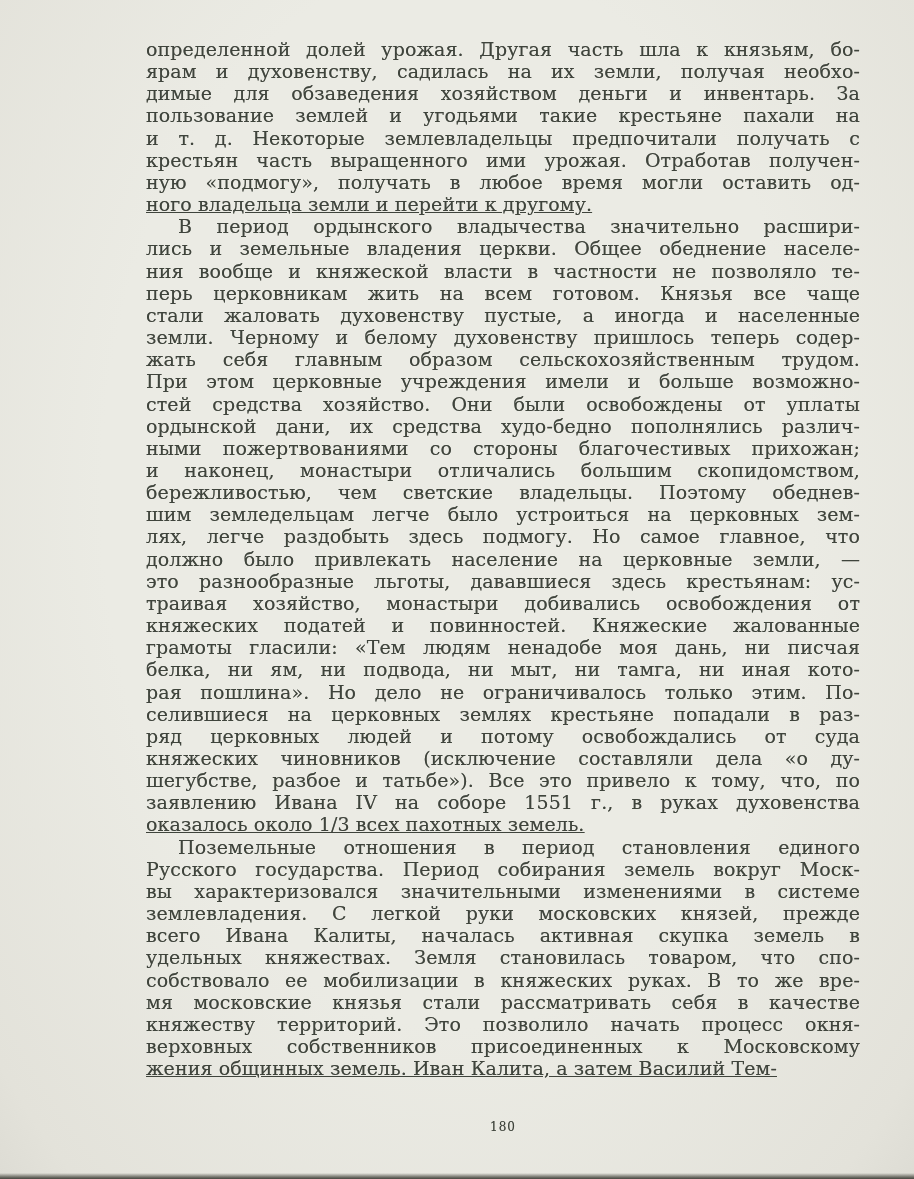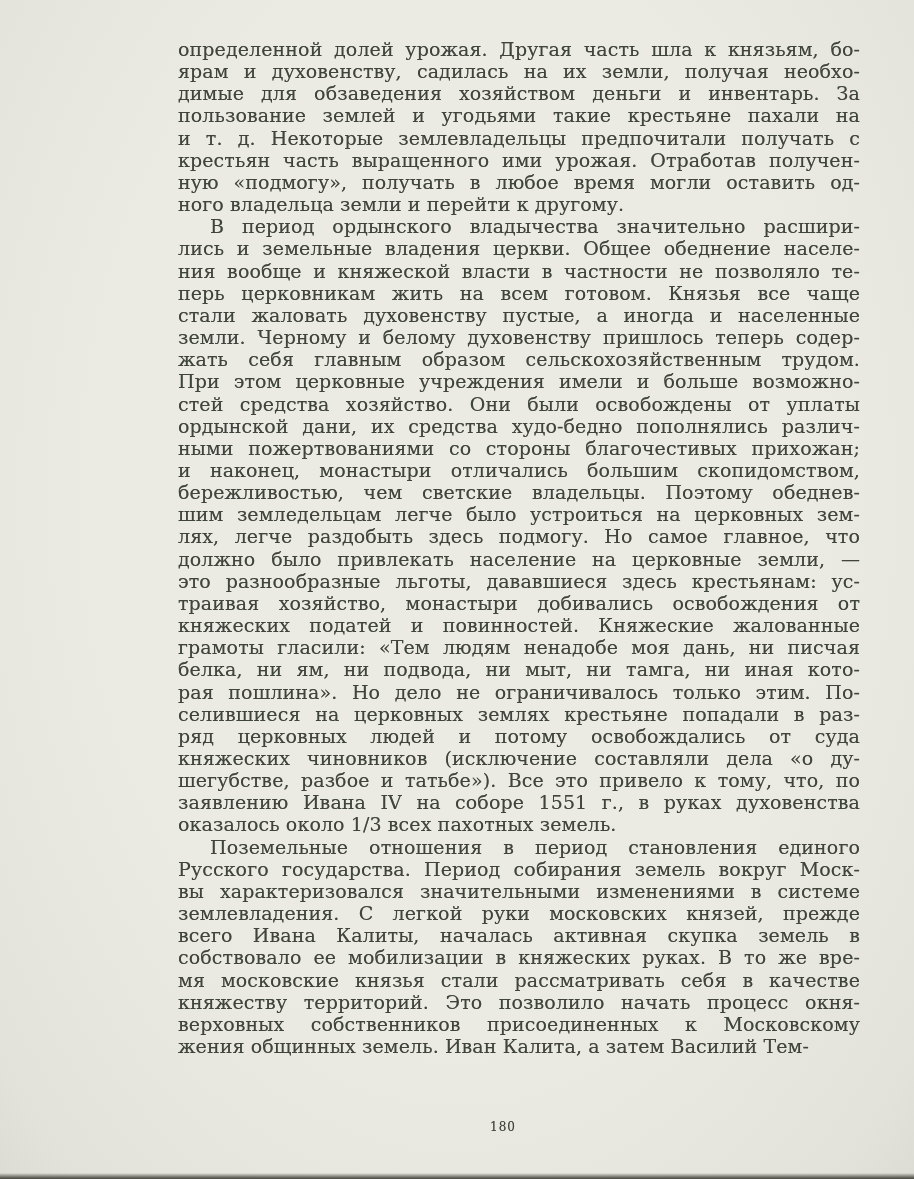--- a/index.html
+++ b/index.html
@@ -23,23 +23,22 @@
   }
   .para {
     font-size: 19px;
     line-height: 22.15px;
     letter-spacing: 0.1px;
     text-shadow: 0 0 0.5px rgba(63, 68, 60, 0.55);
   }
   .line {
     text-align: justify;
     text-align-last: justify;
-    margin-left: 32px;
   }
-  .line.last { text-align-last: left; }
+  .line.last { text-align-last: left; text-decoration: underline; }
   .para.indent .line.first { text-indent: 32px; }
   .para b { font-weight: normal; }
   .page-number {
     position: absolute;
     top: 1120px;
     left: 146px;
     width: 714px;
     text-align: center;
     font-size: 12px;
     letter-spacing: 1px;
@@ -99,20 +98,21 @@
         <div class="line">шегубстве, разбое и татьбе»). Все это привело к тому, что, по</div>
         <div class="line">заявлению Ивана IV на соборе 1551 г., в руках духовенства</div>
         <div class="line last">оказалось около 1/3 всех пахотных земель.</div>
       </div>
     <div class="para indent">
         <div class="line first"><b>Поземельные отношения в период становления единого</b></div>
         <div class="line"><b>Русского государства.</b> Период собирания земель вокруг Моск-</div>
         <div class="line">вы характеризовался значительными изменениями в системе</div>
         <div class="line">землевладения. С легкой руки московских князей, прежде</div>
         <div class="line">всего Ивана Калиты, началась активная скупка земель в</div>
+        <div class="line">удельных княжествах. Земля становилась товаром, что спо-</div>
         <div class="line">собствовало ее мобилизации в княжеских руках. В то же вре-</div>
         <div class="line">мя московские князья стали рассматривать себя в качестве</div>
         <div class="line">княжеству территорий. Это позволило начать процесс окня-</div>
         <div class="line">верховных собственников присоединенных к Московскому</div>
         <div class="line last">жения общинных земель. Иван Калита, а затем Василий Тем-</div>
       </div>
   </div>
   <div class="page-number">180</div>
   <div class="scan-edge"></div>
 </div>

